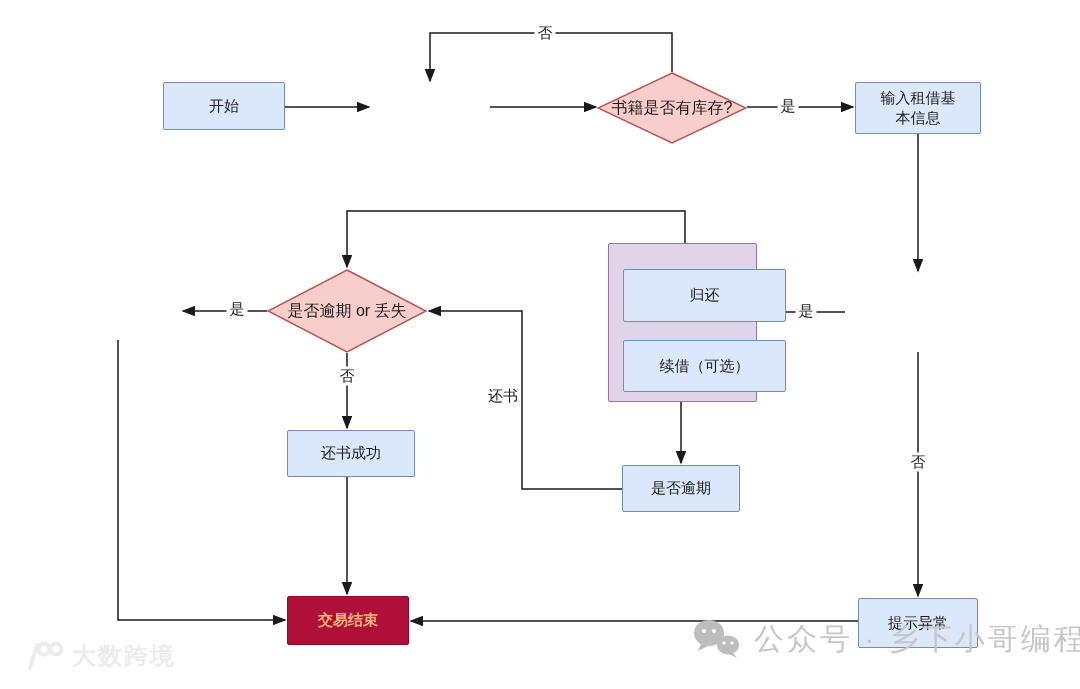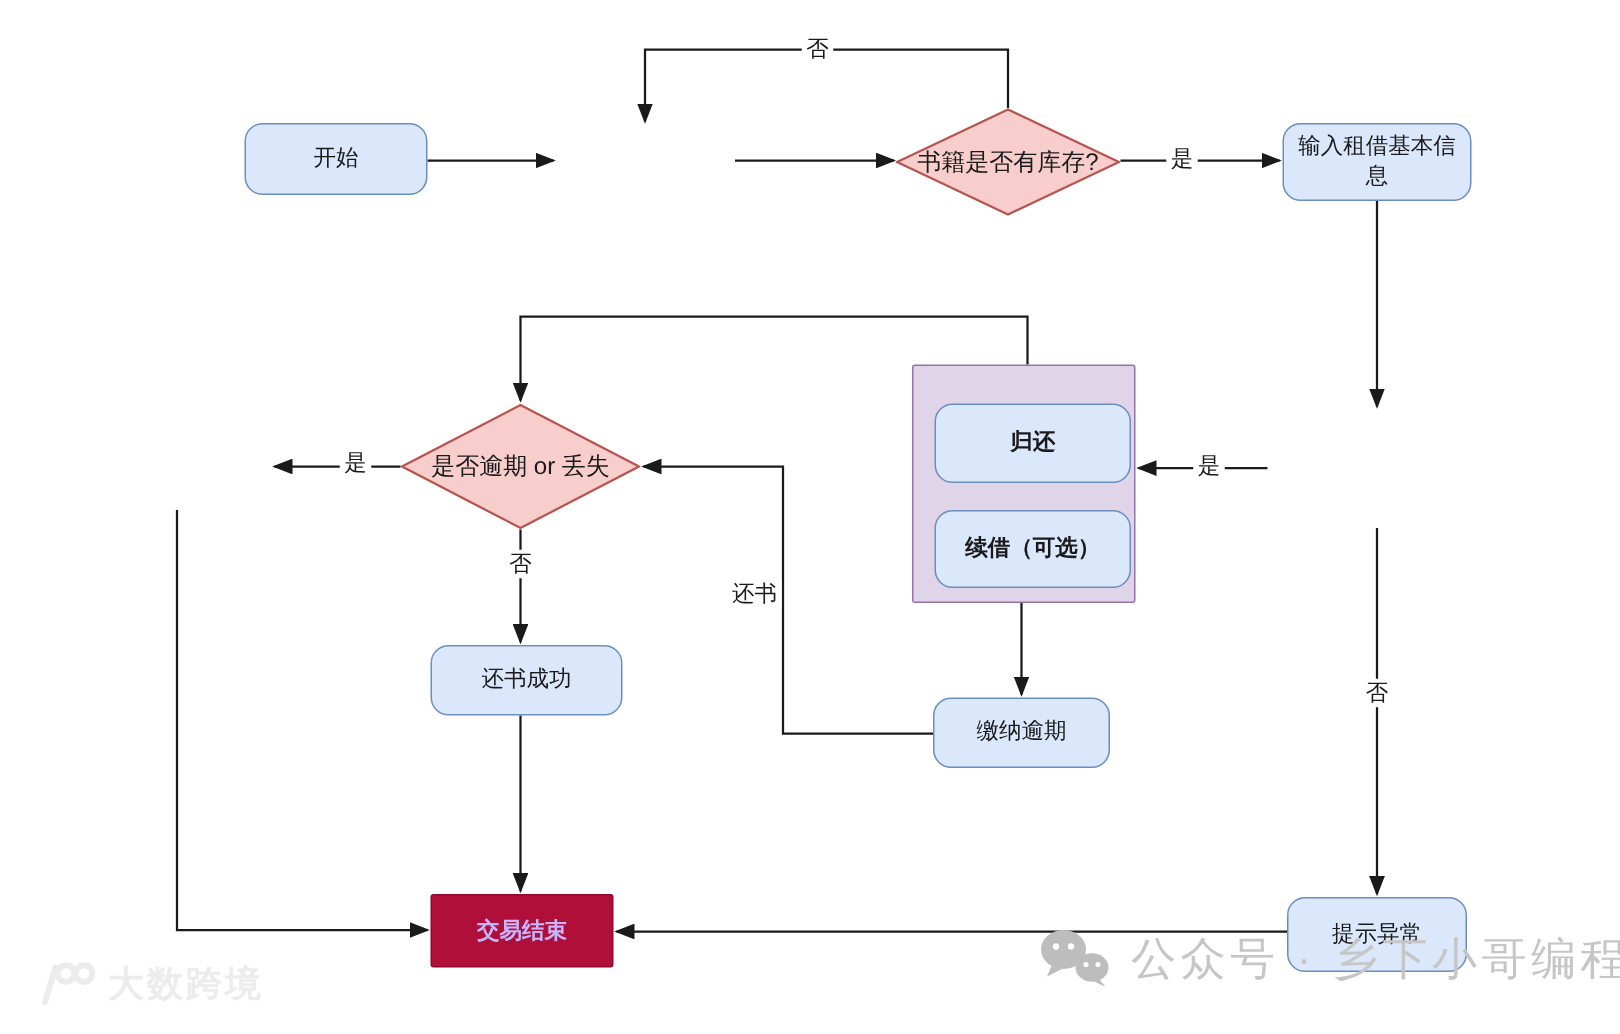--- a/index.html
+++ b/index.html
@@ -4,30 +4,30 @@
 <style>
   html,body{margin:0;padding:0;background:#ffffff;}
   #canvas{
     position:relative;width:1080px;height:689px;background:#ffffff;overflow:hidden;
     font-family:"Liberation Sans","DejaVu Sans",sans-serif;color:#1a1a1a;
   }
   .edges{position:absolute;left:0;top:0;z-index:1;}
   .edge{fill:none;stroke:#1a1a1a;stroke-width:1.5;}
   .node{position:absolute;z-index:2;box-sizing:border-box;}
   .process{
-    background:#dbe8fc;border:1.5px solid #6c8ebf;border-radius:12px;
+    background:#dbe8fc;border:1.5px solid #6c8ebf;border-radius:2px;
     display:flex;align-items:center;justify-content:center;text-align:center;
-    font-size:15px;line-height:1.35;padding:2px 4px;
+    font-size:15px;line-height:1.35;padding:2px 20px;
   }
   .group{
     background:#e0d5e8;border:1.5px solid #9673a6;border-radius:2px;
   }
-  .group .process{position:absolute;font-weight:bold;}
+  .group .process{position:absolute;}
   .end-node{
-    background:#b00f3a;border:1.5px solid #90082c;color:#c4b5fd;font-weight:bold;
+    background:#b00f3a;border:1.5px solid #90082c;color:#fdba74;font-weight:bold;
     display:flex;align-items:center;justify-content:center;font-size:15px;border-radius:2px;
   }
   .diamond{position:absolute;z-index:2;}
   .diamond svg{position:absolute;left:0;top:0;width:100%;height:100%;}
   .diamond polygon{fill:#f8cecc;stroke:#b85450;stroke-width:1.5;vector-effect:non-scaling-stroke;}
   .nlabel{
     position:absolute;inset:0;display:flex;align-items:center;justify-content:center;
     text-align:center;font-size:16px;padding:0 4px;
   }
   .edge-label{
@@ -93,21 +93,21 @@
   <div class="node group" style="left:608px;top:243px;width:149px;height:159px">
     <div class="process" style="left:14px;top:25px;width:121px;height:47px">
       <span>归还</span>
     </div>
     <div class="process" style="left:14px;top:96px;width:121px;height:46px">
       <span>续借（可选）</span>
     </div>
   </div>
 
   <div class="node process" style="left:622px;top:465px;width:118px;height:47px">
-    <span>缴纳逾期</span>
+    <span>是否逾期</span>
   </div>
 
 
   <div class="node process" style="left:287px;top:430px;width:128px;height:47px">
     <span>还书成功</span>
   </div>
 
   <div class="node end-node" style="left:287px;top:596px;width:122px;height:49px">
     <span>交易结束</span>
   </div>

